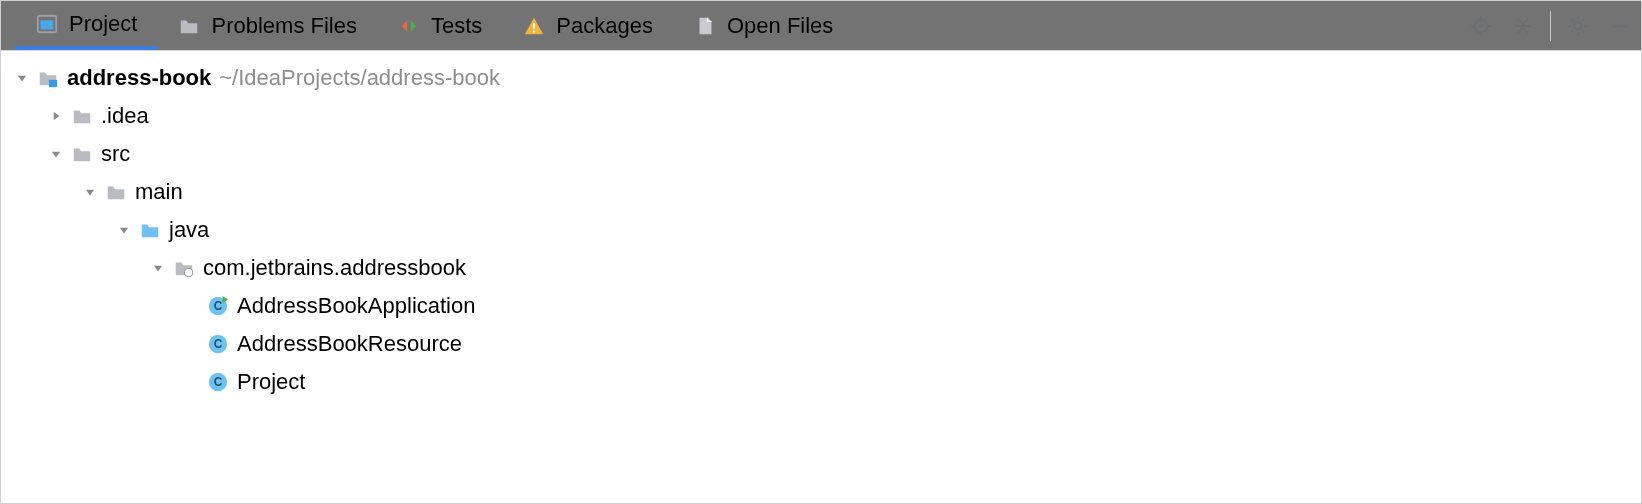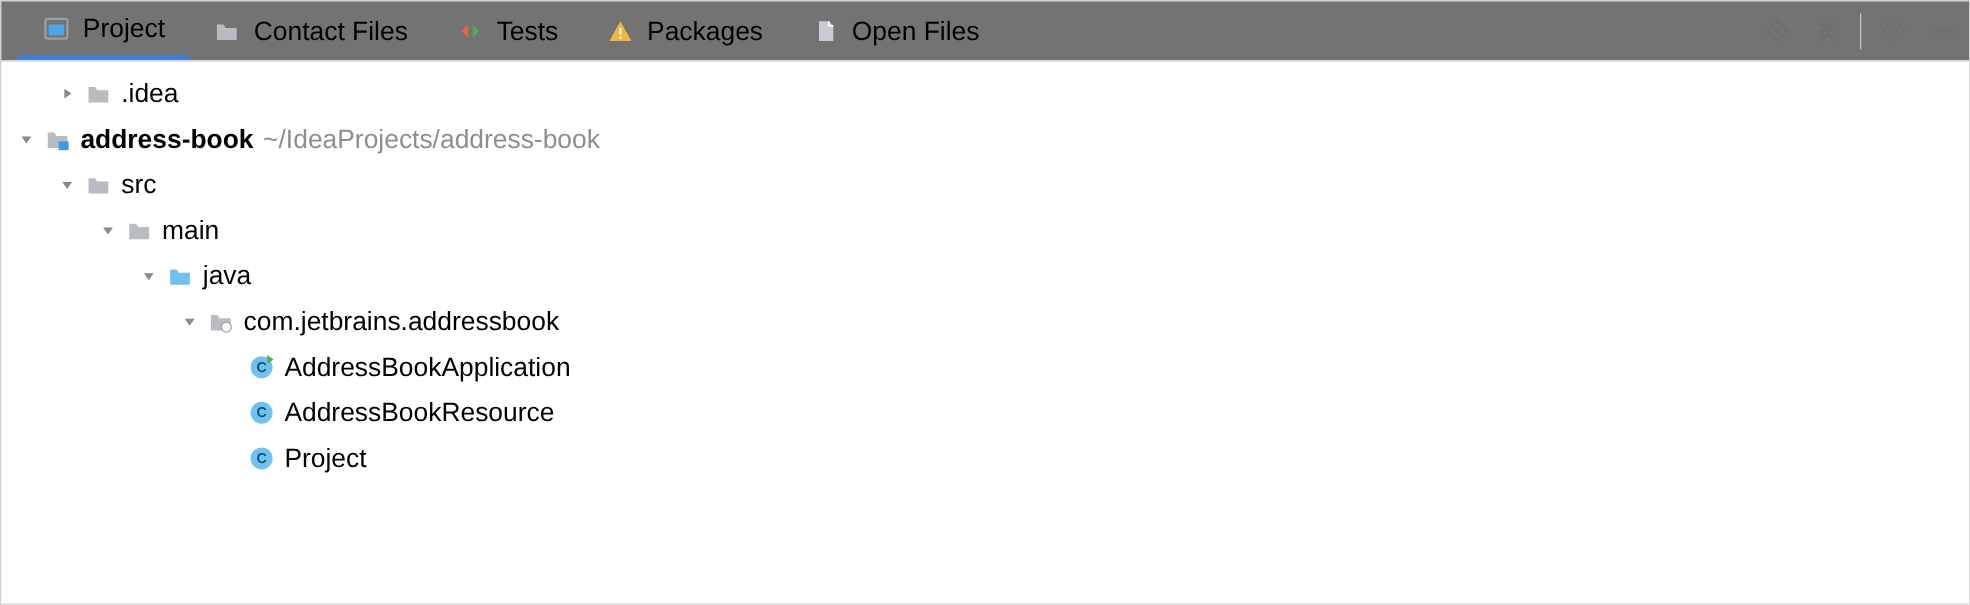--- a/index.html
+++ b/index.html
@@ -113,21 +113,21 @@
         </svg>
       </span>
       <span>Project</span>
     </div>
     <div class="tab">
       <span class="icon-slot">
         <svg viewBox="0 0 24 24" width="22" height="22">
           <path d="M3 6 h6 l2 3 h10 v11 h-18 z" fill="#b8bcc2"></path>
         </svg>
       </span>
-      <span>Contact Files</span>
+      <span>Problems Files</span>
     </div>
     <div class="tab">
       <span class="icon-slot">
         <svg viewBox="0 0 24 24" width="22" height="22">
           <path d="M4 12 L10 6 L10 18 Z" fill="#e66a3c"></path>
           <path d="M20 12 L14 6 L14 18 Z" fill="#4caf50"></path>
         </svg>
       </span>
       <span>Tests</span>
     </div>
@@ -194,48 +194,48 @@
           <svg viewBox="0 0 24 24" width="22" height="22">
             <line x1="4" y1="12" x2="20" y2="12" stroke="#6b6f75" stroke-width="3"></line>
           </svg>
         </span>
       </div>
     </div>
 </div>
 
 <div class="tree" id="tree">
     <div class="row">
-      <span class="indent" style="width: 42px;"></span>
-      <span class="arrow">
-        <svg viewBox="0 0 24 24" width="14" height="14">
-          <path d="M8 5 L18 12 L8 19 Z" fill="#8a8a8a"></path>
-        </svg>
-      </span>
-      <span class="nodeicon">
-        <svg viewBox="0 0 24 24" width="22" height="22">
-          <path d="M3 6 h6 l2 3 h10 v11 h-18 z" fill="#b8bcc2"></path>
-        </svg>
-      </span>
-      <span class="node-label">.idea</span>
-    </div>
-    <div class="row">
       <span class="indent" style="width: 8px;"></span>
       <span class="arrow">
         <svg viewBox="0 0 24 24" width="14" height="14">
           <path d="M5 8 L19 8 L12 18 Z" fill="#8a8a8a"></path>
         </svg>
       </span>
       <span class="nodeicon">
         <svg viewBox="0 0 24 24" width="22" height="22">
           <path d="M3 6 h6 l2 3 h10 v11 h-18 z" fill="#b8bcc2"></path>
           <rect x="13" y="14" width="9" height="8" fill="#3e99e6"></rect>
         </svg>
       </span>
       <span class="node-label bold">address-book</span>
       <span class="node-path">~/IdeaProjects/address-book</span>
+    </div>
+    <div class="row">
+      <span class="indent" style="width: 42px;"></span>
+      <span class="arrow">
+        <svg viewBox="0 0 24 24" width="14" height="14">
+          <path d="M8 5 L18 12 L8 19 Z" fill="#8a8a8a"></path>
+        </svg>
+      </span>
+      <span class="nodeicon">
+        <svg viewBox="0 0 24 24" width="22" height="22">
+          <path d="M3 6 h6 l2 3 h10 v11 h-18 z" fill="#b8bcc2"></path>
+        </svg>
+      </span>
+      <span class="node-label">.idea</span>
     </div>
     <div class="row">
       <span class="indent" style="width: 42px;"></span>
       <span class="arrow">
         <svg viewBox="0 0 24 24" width="14" height="14">
           <path d="M5 8 L19 8 L12 18 Z" fill="#8a8a8a"></path>
         </svg>
       </span>
       <span class="nodeicon">
         <svg viewBox="0 0 24 24" width="22" height="22">

